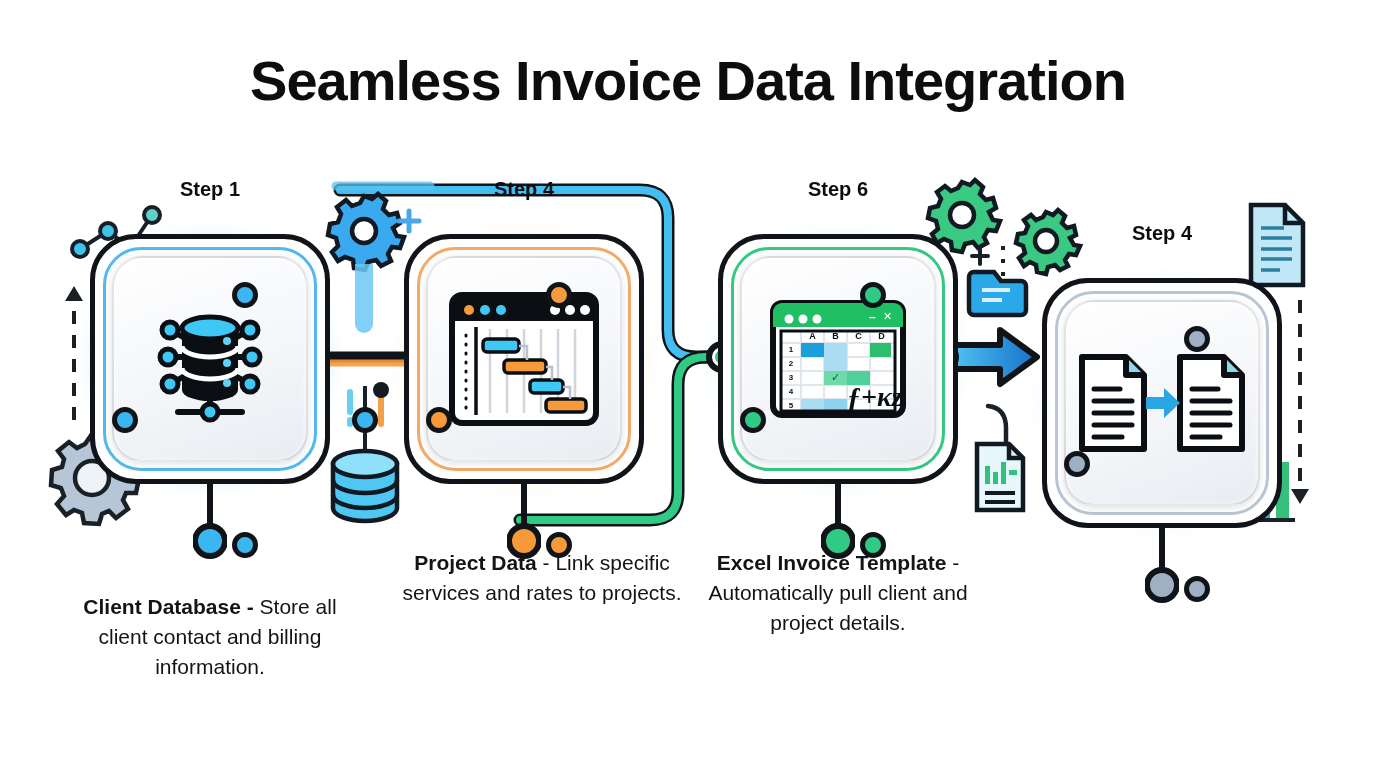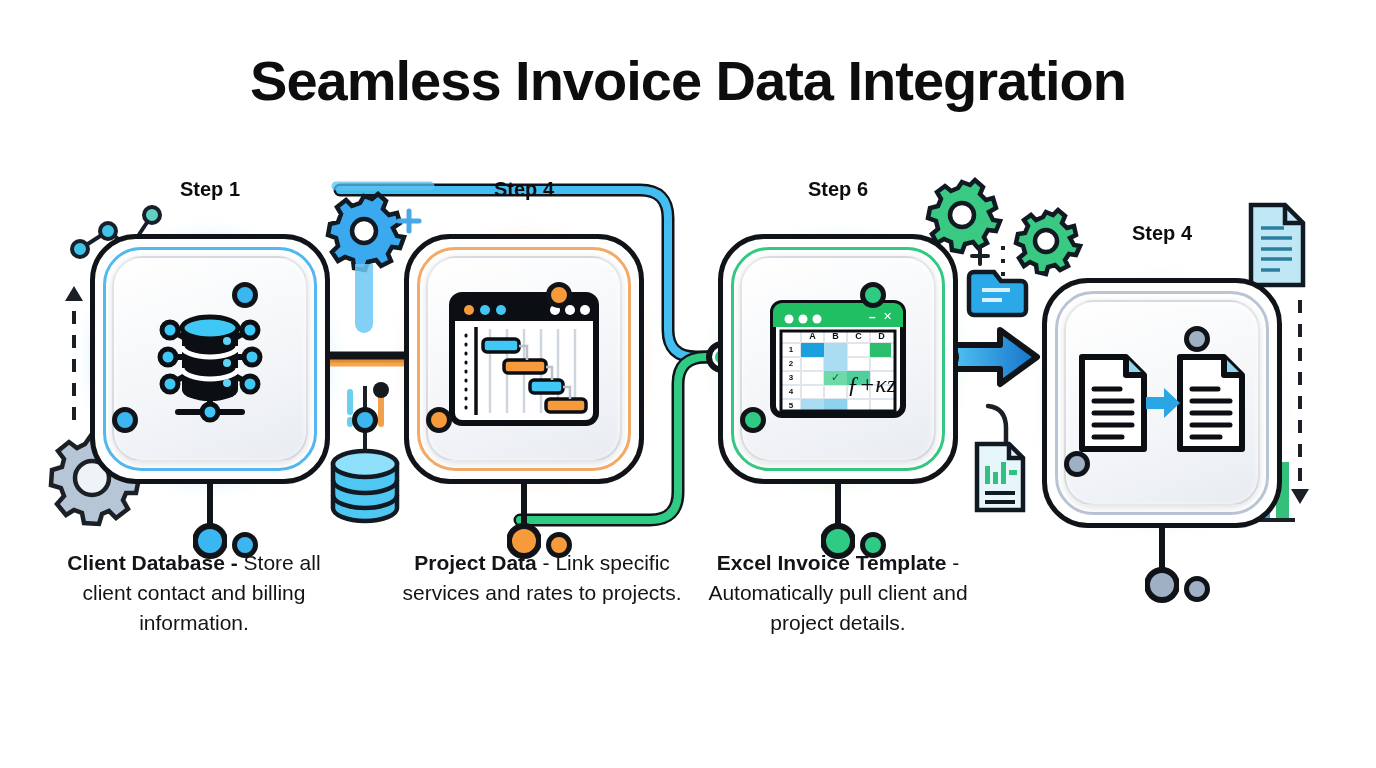--- a/index.html
+++ b/index.html
@@ -396,21 +396,21 @@
           <div style="position:absolute;left:12px;top:44px;width:20px;height:68px;display:flex;flex-direction:column;font-size:8px;font-weight:bold;color:#0b0f14;">
             <span style="flex:1;text-align:center;line-height:14px;">1</span>
             <span style="flex:1;text-align:center;line-height:14px;">2</span>
             <span style="flex:1;text-align:center;line-height:14px;">3</span>
             <span style="flex:1;text-align:center;line-height:14px;">4</span>
             <span style="flex:1;text-align:center;line-height:14px;">5</span>
           </div>
           <span style="position:absolute;left:62px;top:72px;font-size:11px;color:#0a5c33;font-weight:bold;">✓</span>
           <span style="position:absolute;left:100px;top:11px;font-size:12px;color:#ffffff;font-weight:bold;">–</span>
           <span style="position:absolute;left:114px;top:11px;font-size:11px;color:#ffffff;font-weight:bold;">✕</span>
-          <span style="position:absolute;left:78px;top:72px;font-size:24px;font-style:italic;font-weight:normal;color:#0b0f14;font-family:'Liberation Serif',serif;">ƒ+κz</span>
+          <span style="position:absolute;left:78px;top:82px;font-size:28px;font-style:italic;font-weight:bold;color:#0b0f14;font-family:'Liberation Serif',serif;">ƒ+κz</span>
         </div>
       </div>
       <div class="dot top"></div>
       <div class="dot bot"></div>
       <div class="dot lft"></div>
     </div>
     <svg style="position:absolute;left:133px;top:305px;" width="34" height="76">
       <line x1="17" y1="0" x2="17" y2="46" stroke="#101418" stroke-width="6"></line>
       <circle cx="17" cy="58" r="15" fill="#2fcb85" stroke="#101418" stroke-width="6"></circle>
     </svg>
@@ -447,21 +447,21 @@
       <div class="dot top"></div>
       <div class="dot bot"></div>
       <div class="dot lft"></div>
     </div>
     <svg style="position:absolute;left:133px;top:305px;" width="34" height="76">
       <line x1="17" y1="0" x2="17" y2="46" stroke="#101418" stroke-width="6"></line>
       <circle cx="17" cy="58" r="15" fill="#9fb0c4" stroke="#101418" stroke-width="6"></circle>
     </svg>
   </div>
 
-  <div class="caption" style="left:44px;">
+  <div class="caption" style="left:60px;margin-top:44px;">
     <b>Client Database -</b><span> Store all client contact and billing information.</span>
   </div>
   <div class="caption" style="left:392px;">
     <b>Project Data</b><span> - Link specific services and rates to projects.</span>
   </div>
   <div class="caption" style="left:688px;">
     <b>Excel Invoice Template</b><span> - Automatically pull client and project details.</span>
   </div>
 
 </div>

